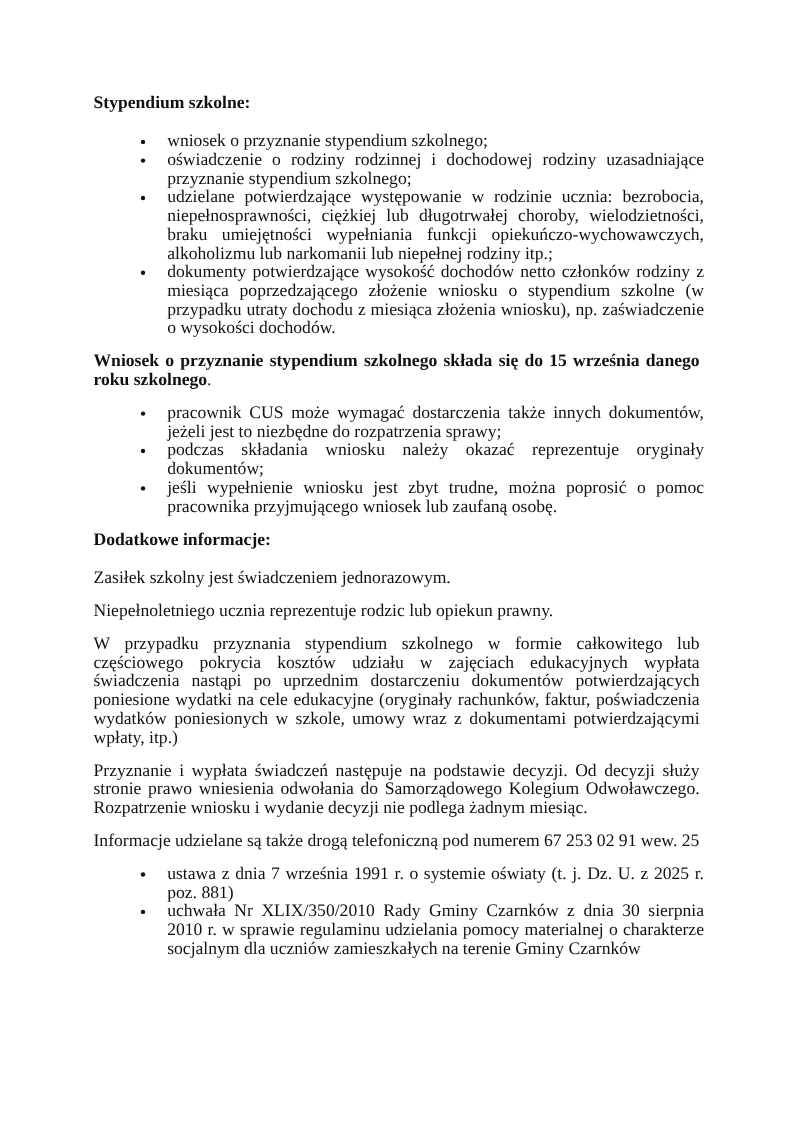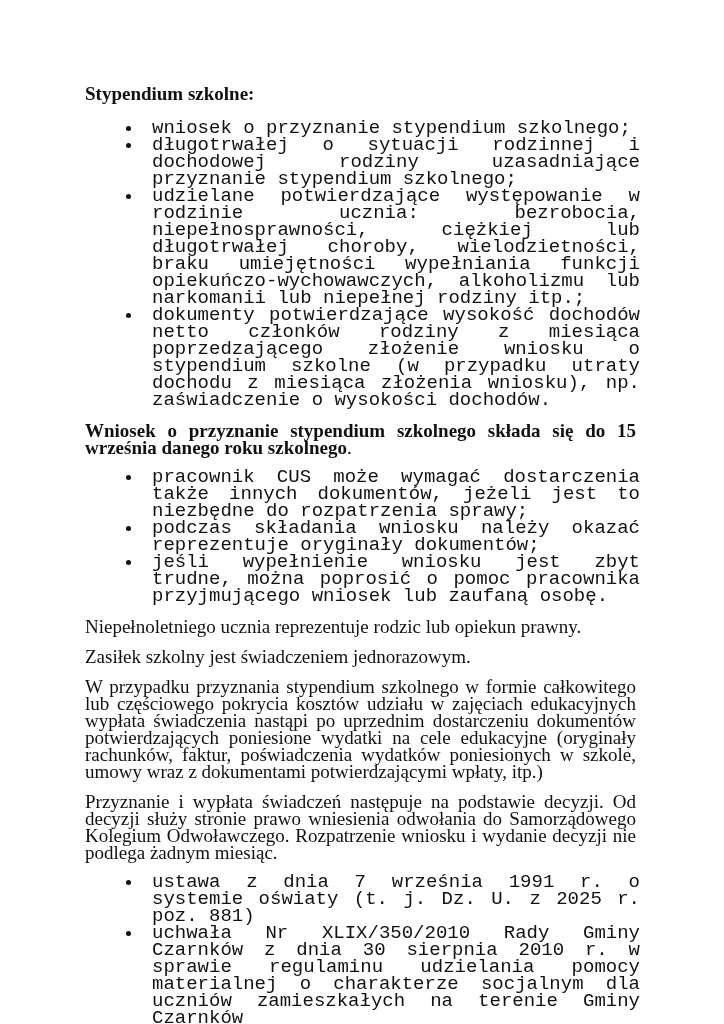--- a/index.html
+++ b/index.html
@@ -7,78 +7,79 @@
     padding: 0;
     background: #ffffff;
   }
   .page {
     width: 724px;
     height: 1024px;
     background: #ffffff;
     box-sizing: border-box;
     padding: 85px 84px 40px 85px;
     font-family: "Liberation Serif", "DejaVu Serif", serif;
-    font-size: 19px;
+    font-size: 16px;
     line-height: 17px;
     color: #111111;
     overflow: hidden;
   }
   .doc p {
     margin: 0 4px 13px 0;
     text-align: justify;
   }
   .doc .heading {
     font-weight: bold;
     margin: 0 0 18px 0;
     text-align: left;
   }
   .doc ul {
     margin: 0 0 13px 0;
     padding: 0 0 0 58px;
     list-style: disc outside;
-    font-family: Liberation Mono, monospace;
   }
   .doc ul li {
     padding-left: 9px;
     text-align: justify;
     margin: 0;
   }
   .bold {
     font-weight: bold;
   }
 </style>
 </head>
 <body>
 
 <div class="page">
   <div class="doc">
 
     <p class="heading">Stypendium szkolne:</p>
 
     <ul>
       <li>wniosek o przyznanie stypendium szkolnego;</li>
-      <li>długotrwałej o sytuacji rodzinnej i dochodowej rodziny uzasadniające przyznanie stypendium szkolnego;</li>
+      <li>oświadczenie o rodziny rodzinnej i dochodowej rodziny uzasadniające przyznanie stypendium szkolnego;</li>
       <li>udzielane potwierdzające występowanie w rodzinie ucznia: bezrobocia, niepełnosprawności, ciężkiej lub długotrwałej choroby, wielodzietności, braku umiejętności wypełniania funkcji opiekuńczo-wychowawczych, alkoholizmu lub narkomanii lub niepełnej rodziny itp.;</li>
       <li>dokumenty potwierdzające wysokość dochodów netto członków rodziny z miesiąca poprzedzającego złożenie wniosku o stypendium szkolne (w przypadku utraty dochodu z miesiąca złożenia wniosku), np. zaświadczenie o wysokości dochodów.</li>
     </ul>
 
     <p><span class="bold">Wniosek o przyznanie stypendium szkolnego składa się do 15 września danego roku szkolnego</span><span>.</span></p>
 
 
     <ul>
       <li>pracownik CUS może wymagać dostarczenia także innych dokumentów, jeżeli jest to niezbędne do rozpatrzenia sprawy;</li>
       <li>podczas składania wniosku należy okazać reprezentuje oryginały dokumentów;</li>
       <li>jeśli wypełnienie wniosku jest zbyt trudne, można poprosić o pomoc pracownika przyjmującego wniosek lub zaufaną osobę.</li>
     </ul>
 
+    <p class="heading">Dodatkowe informacje:</p>
 
+    <p>Zasiłek szkolny jest świadczeniem jednorazowym.</p>
     <p>Niepełnoletniego ucznia reprezentuje rodzic lub opiekun prawny.</p>
-    <p>Zasiłek szkolny jest świadczeniem jednorazowym.</p>
     <p>W przypadku przyznania stypendium szkolnego w formie całkowitego lub częściowego pokrycia kosztów udziału w zajęciach edukacyjnych wypłata świadczenia nastąpi po uprzednim dostarczeniu dokumentów potwierdzających poniesione wydatki na cele edukacyjne (oryginały rachunków, faktur, poświadczenia wydatków poniesionych w szkole, umowy wraz z dokumentami potwierdzającymi wpłaty, itp.)</p>
     <p>Przyznanie i wypłata świadczeń następuje na podstawie decyzji. Od decyzji służy stronie prawo wniesienia odwołania do Samorządowego Kolegium Odwoławczego. Rozpatrzenie wniosku i wydanie decyzji nie podlega żadnym miesiąc.</p>
+    <p>Informacje udzielane są także drogą telefoniczną pod numerem 67 253 02 91 wew. 25</p>
 
 
     <ul>
       <li>ustawa z dnia 7 września 1991 r. o systemie oświaty (t. j. Dz. U. z 2025 r. poz. 881)</li>
       <li>uchwała Nr XLIX/350/2010 Rady Gminy Czarnków z dnia 30 sierpnia 2010 r. w sprawie regulaminu udzielania pomocy materialnej o charakterze socjalnym dla uczniów zamieszkałych na terenie Gminy Czarnków</li>
     </ul>
 
   </div>
 </div>
 

